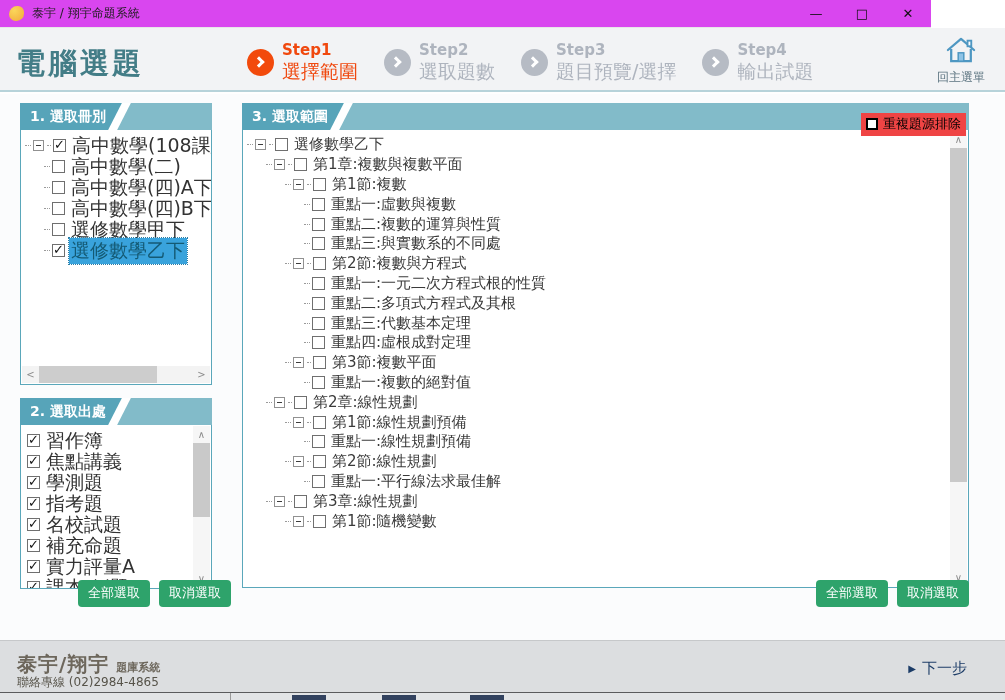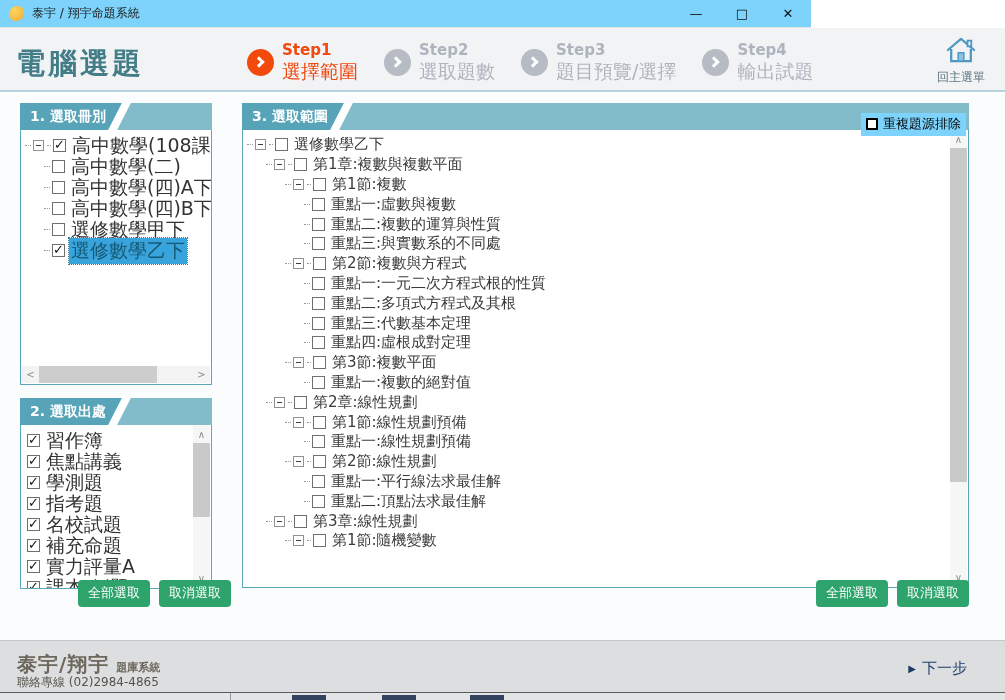--- a/index.html
+++ b/index.html
@@ -5,22 +5,22 @@
   * { margin:0; padding:0; box-sizing:border-box; }
   html,body { width:1005px; height:700px; }
   body {
     font-family:"DejaVu Sans","Liberation Sans",sans-serif;
     background:#fff; position:relative; overflow:hidden;
     width:1005px; height:700px;
   }
   #app { position:absolute; inset:0; }
 
   
-  .titlebar { position:absolute; left:0; top:0; width:811px; height:28px;
-    background:#7dd3fc; border-bottom:1px solid #e7e7e7; display:flex; align-items:center; }
+  .titlebar { position:absolute; left:0; top:0; width:931px; height:28px;
+    background:#d946ef; border-bottom:1px solid #e7e7e7; display:flex; align-items:center; }
   .app-icon { width:15px; height:15px; margin-left:9px;
     background:radial-gradient(circle at 35% 30%, #fbd65a, #f2a93b);
     border-radius:58% 42% 52% 48%; }
   .titlebar-text { font-size:12px; color:#1d1d1d; margin-left:8px; }
   .win-controls { margin-left:auto; display:flex; align-items:center; gap:0; }
   .win-btn { width:46px; height:28px; display:flex; align-items:center; justify-content:center;
     font-size:13px; color:#111; cursor:default; }
 
   
   .header { position:absolute; left:0; top:28px; width:1005px; height:64px;
@@ -84,21 +84,21 @@
   .hs-thumb { height:17px; background:#cdcdcd; width:118px; margin-left:0; }
   .vscroll { position:absolute; top:1px; bottom:1px; right:1px; width:17px; background:#f6f6f6; }
   .vs-arrow { width:17px; height:17px; color:#8b8b8b; font-size:10px; display:flex;
     align-items:center; justify-content:center; }
   .vs-arrow.down { position:absolute; bottom:0; }
   .vs-thumb { position:absolute; left:0; width:17px; background:#c9c9c9; }
   #p2-thumb { top:17px; height:74px; }
   #p3-thumb { top:17px; height:334px; }
 
   
-  .dedupe { position:absolute; top:10px; right:3px; background:#7dd3fc; padding:2px 5px 3px 5px;
+  .dedupe { position:absolute; top:10px; right:3px; background:#ef4444; padding:2px 5px 3px 5px;
     display:flex; align-items:center; gap:5px; z-index:3;justify-content:flex-end; }
   .dedupe-box { width:12px; height:12px; border:2px solid #000; background:#fff; }
   .dedupe-label { font-size:13px; color:#000; }
 
   
   .btnrow { position:absolute; display:flex; gap:9px; }
   #btnrow-left { left:78px; top:486px; }
   #btnrow-right { right:36px; top:486px; }
   .gbtn { background:#2ea36b; color:#fff; font-size:13px; border:none; border-radius:4px;
     padding:4px 10px 5px 10px; cursor:pointer; font-family:inherit; }
@@ -397,25 +397,20 @@
               <span class="exp"></span>
               <span class="stub" style="width: 4px;"></span>
               <span class="cb"></span>
               <span class="lbl">第2節:線性規劃</span>
             </div>
             <div class="trow" style="padding-left: 57px;">
               <span class="stub"></span>
               <span class="cb"></span>
               <span class="lbl">重點一:平行線法求最佳解</span>
             </div>
-            <div class="trow" style="padding-left: 57px;">
-              <span class="stub"></span>
-              <span class="cb"></span>
-              <span class="lbl">重點二:頂點法求最佳解</span>
-            </div>
             <div class="trow" style="padding-left: 19px;">
               <span class="stub"></span>
               <span class="exp"></span>
               <span class="stub" style="width: 4px;"></span>
               <span class="cb"></span>
               <span class="lbl">第3章:線性規劃</span>
             </div>
             <div class="trow" style="padding-left: 38px;">
               <span class="stub"></span>
               <span class="exp"></span>

